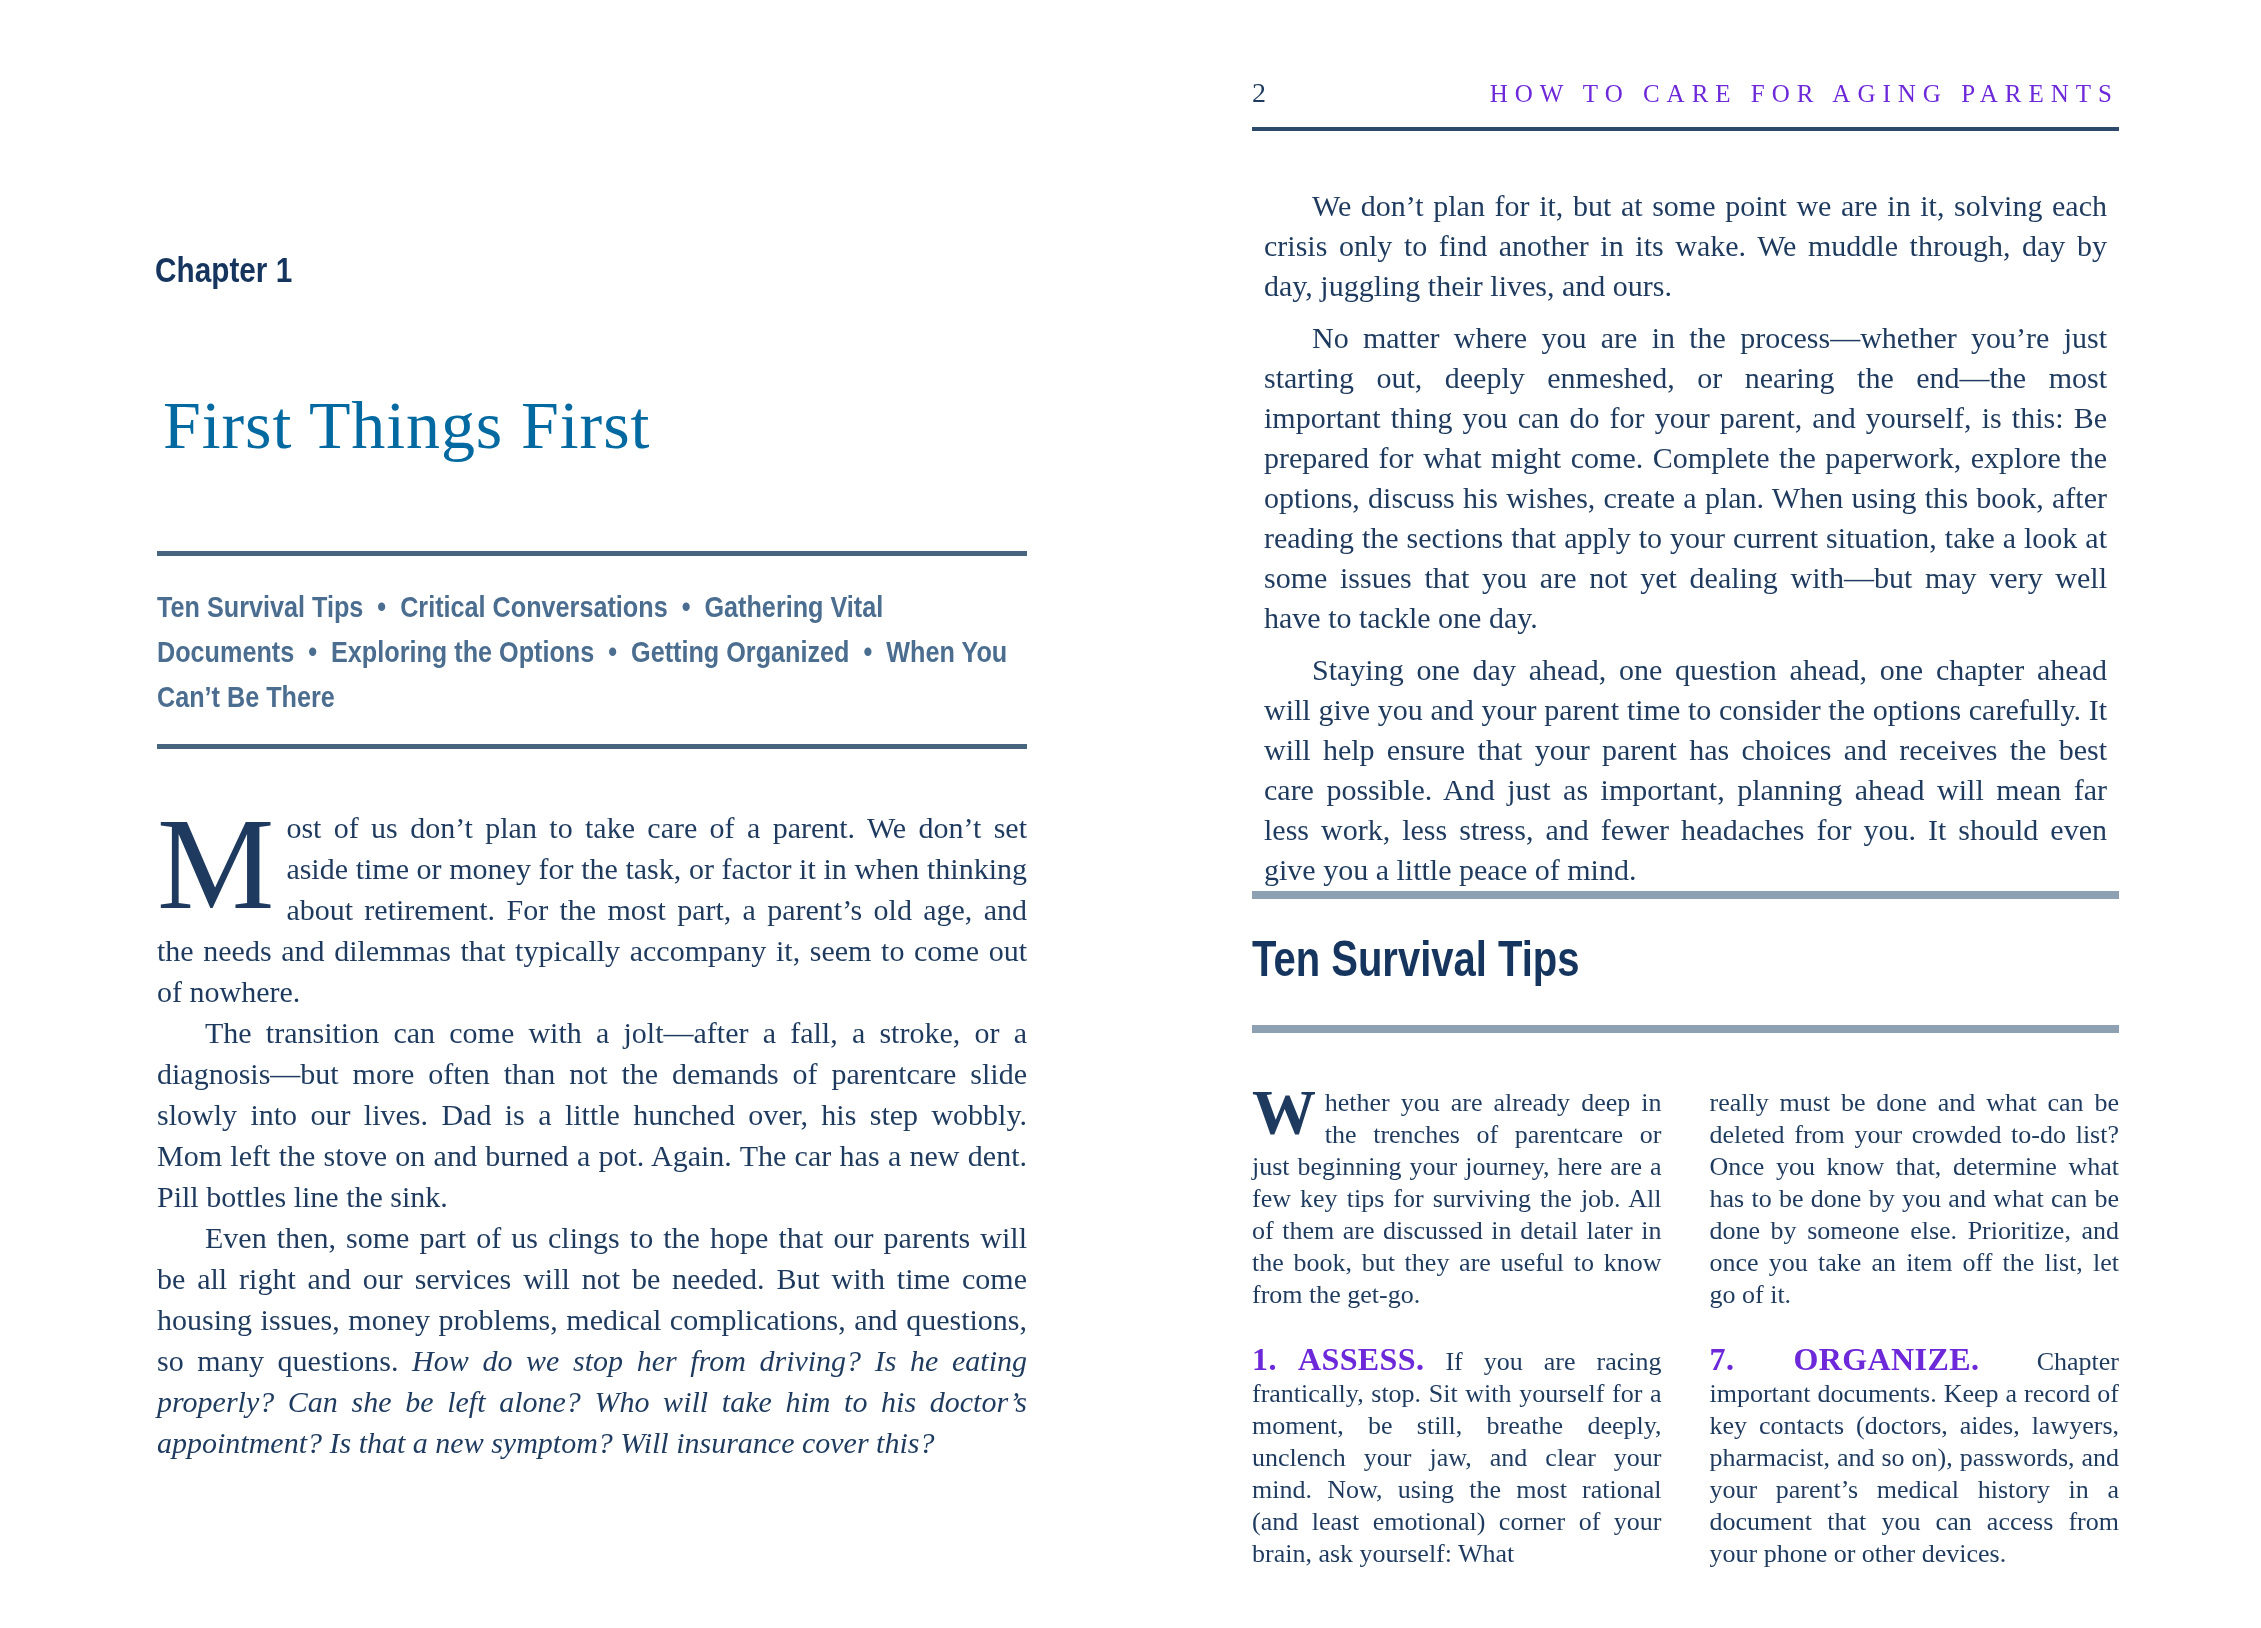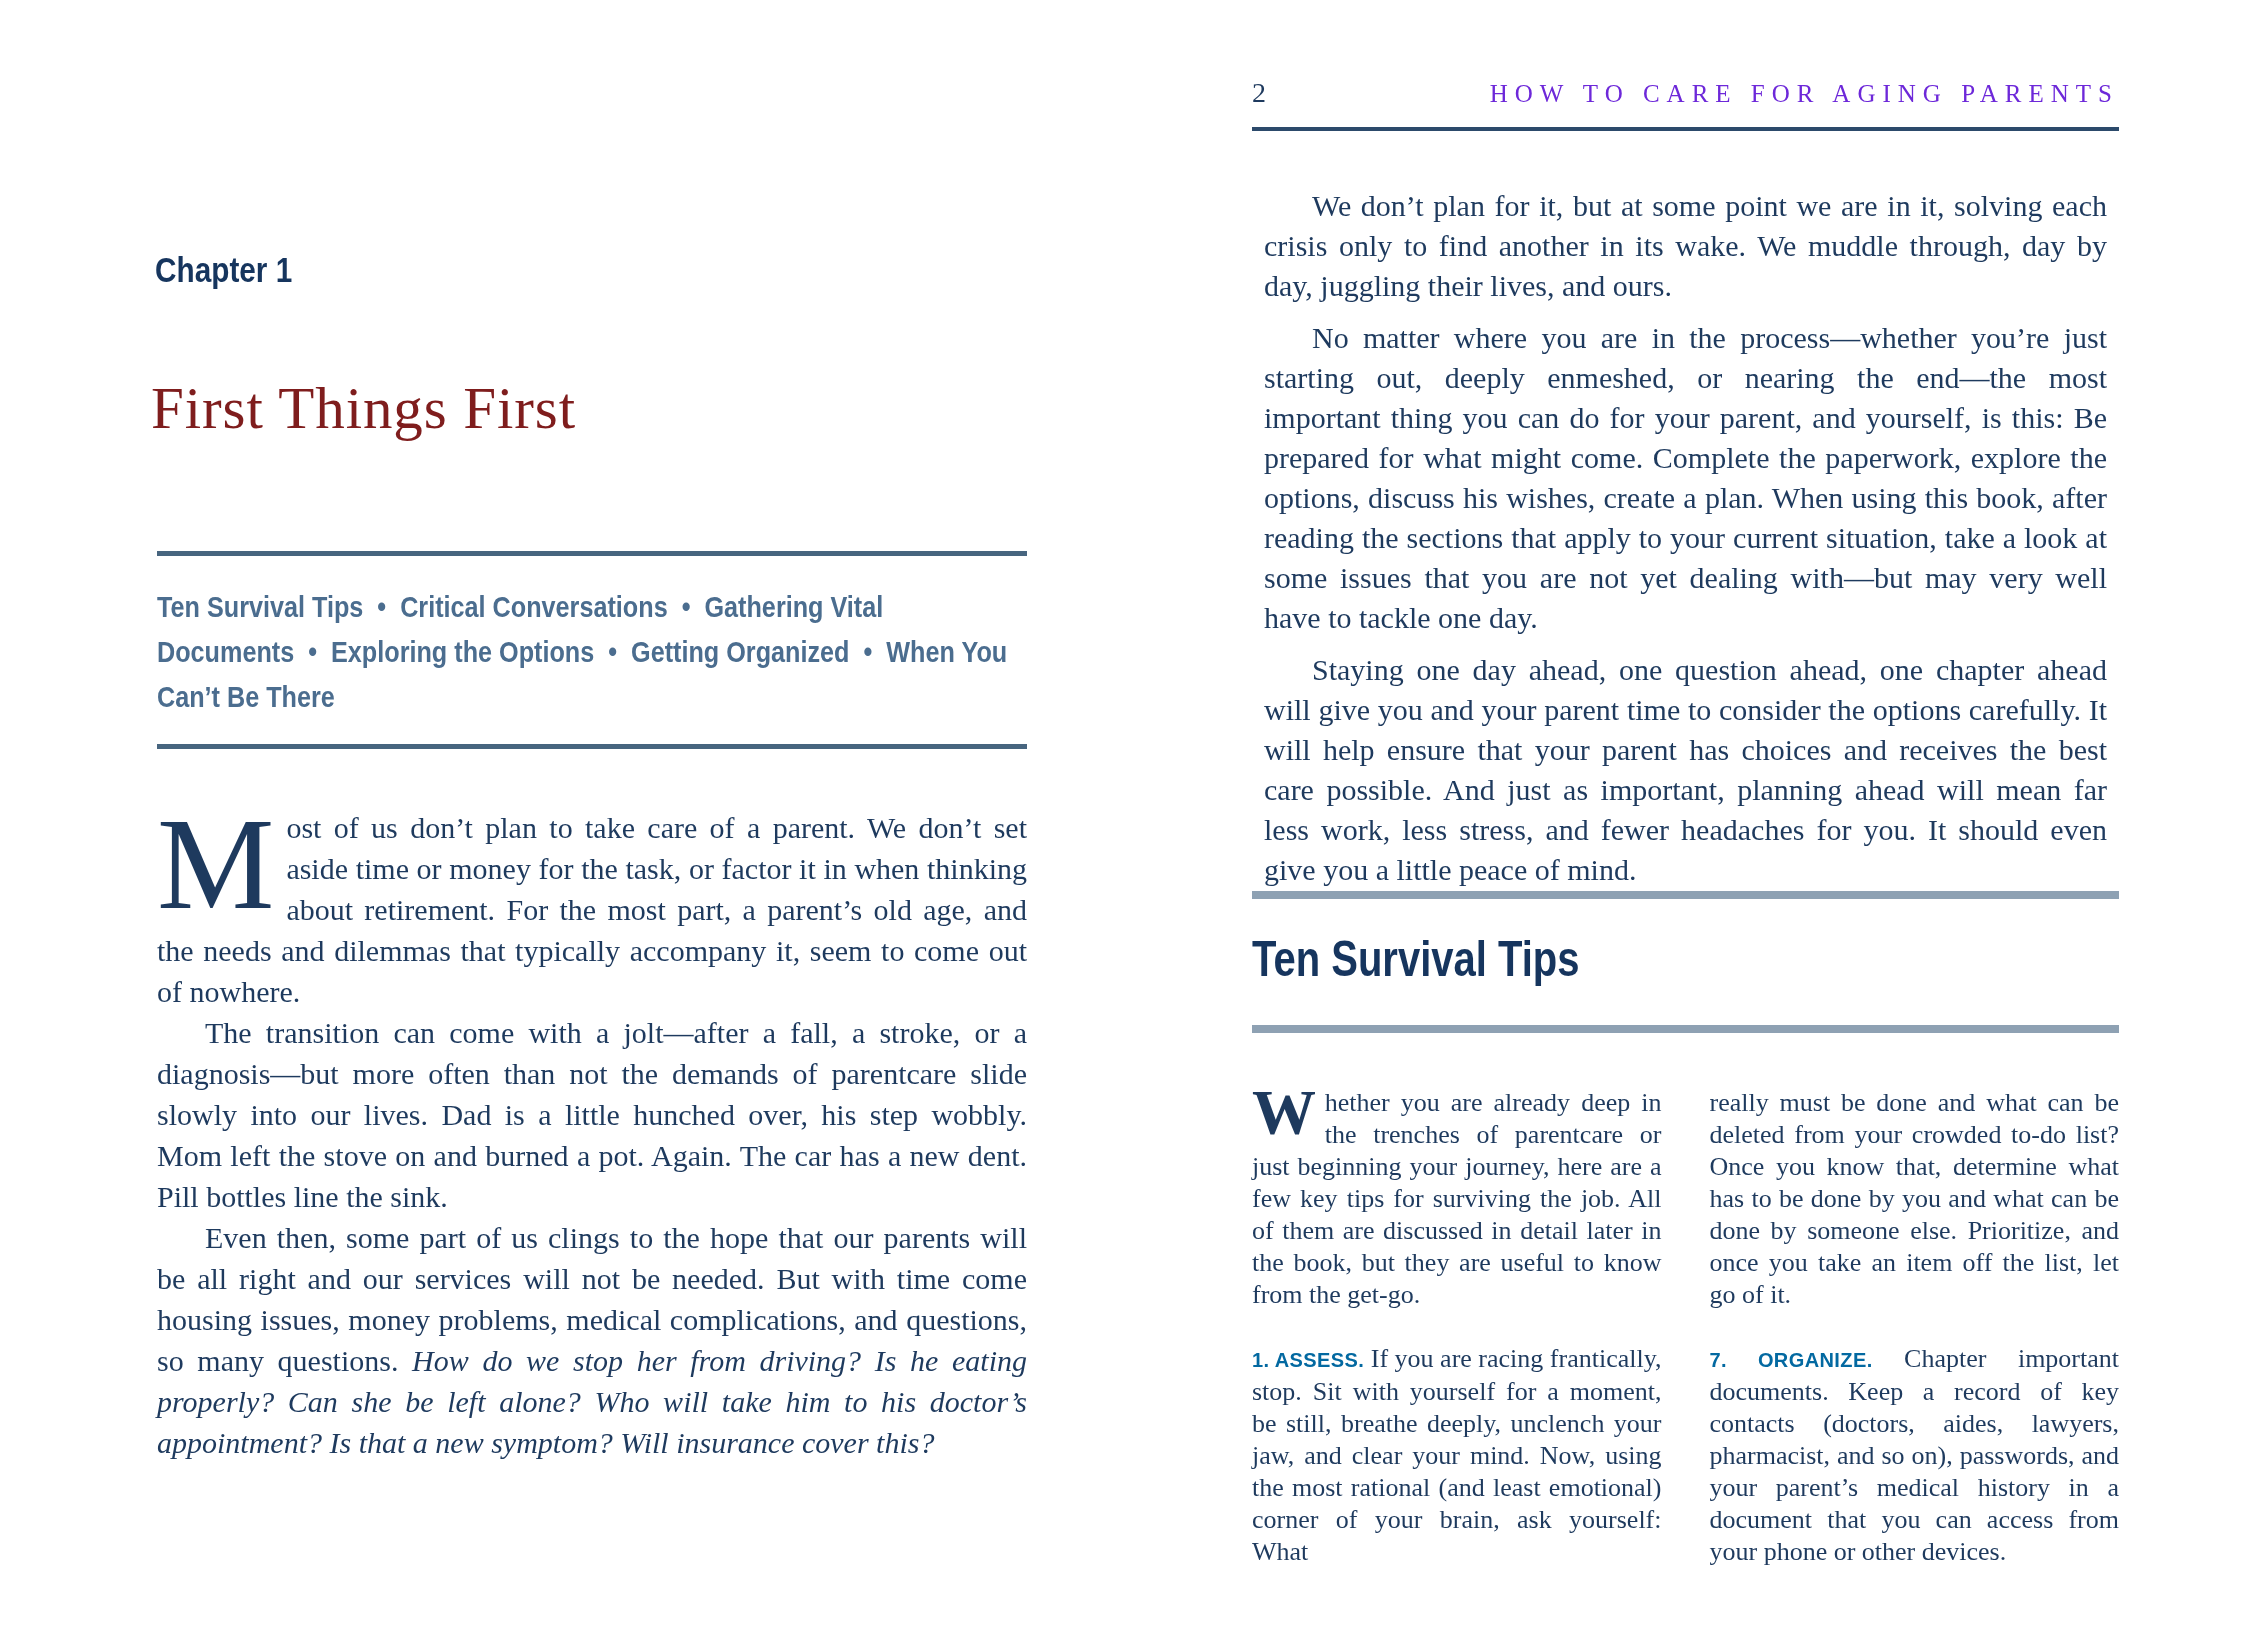--- a/index.html
+++ b/index.html
@@ -19,26 +19,26 @@
     font-family:"Liberation Sans", sans-serif;
     font-weight:bold;
     font-size:35px;
     color:#16355e;
     transform:scaleX(.85);
     transform-origin:left top;
     white-space:nowrap;
   }
   .chapter-title{
     left:151px;top:374px;
-    font-size:59px;
+    font-size:68px;
     font-weight:normal;
-    color:#7f1d1d;
+    color:#0369a1;
     letter-spacing:0.9px;
     white-space:nowrap;
-    margin:0;
+    margin:12px;
   }
   .rule-thin{
     height:5.2px;background:#47657f;border:none;margin:0;
   }
   .rule-topics-top{left:157px;top:551px;width:870px;}
   .rule-topics-bottom{left:157px;top:744px;width:870px;}
   .topics{
     left:157px;top:584px;
     width:1035px;
     transform:scaleX(.84);
@@ -119,25 +119,25 @@
   .col p + p{margin-top:32px;}
   .dropcap-w{
     float:left;
     font-size:64px;
     line-height:50px;
     font-weight:bold;
     padding:1.7px 8.7px 0 0;
     color:#1e3a5e;
   }
   .tip-label{
-    font-family:Liberation Sans, sans-serif;
-    font-weight:bold;
-    font-size:20px;
+    font-family:Liberation Serif, serif;
+    font-weight:bold;
+    font-size:32px;
     letter-spacing:0.4px;
-    color:#0369a1;
+    color:#6d28d9;
   }
 </style>
 </head>
 <body>
 
 <div class="spread">
 
   <section>
     <div class="abs chapter-label">Chapter 1</div>
 

